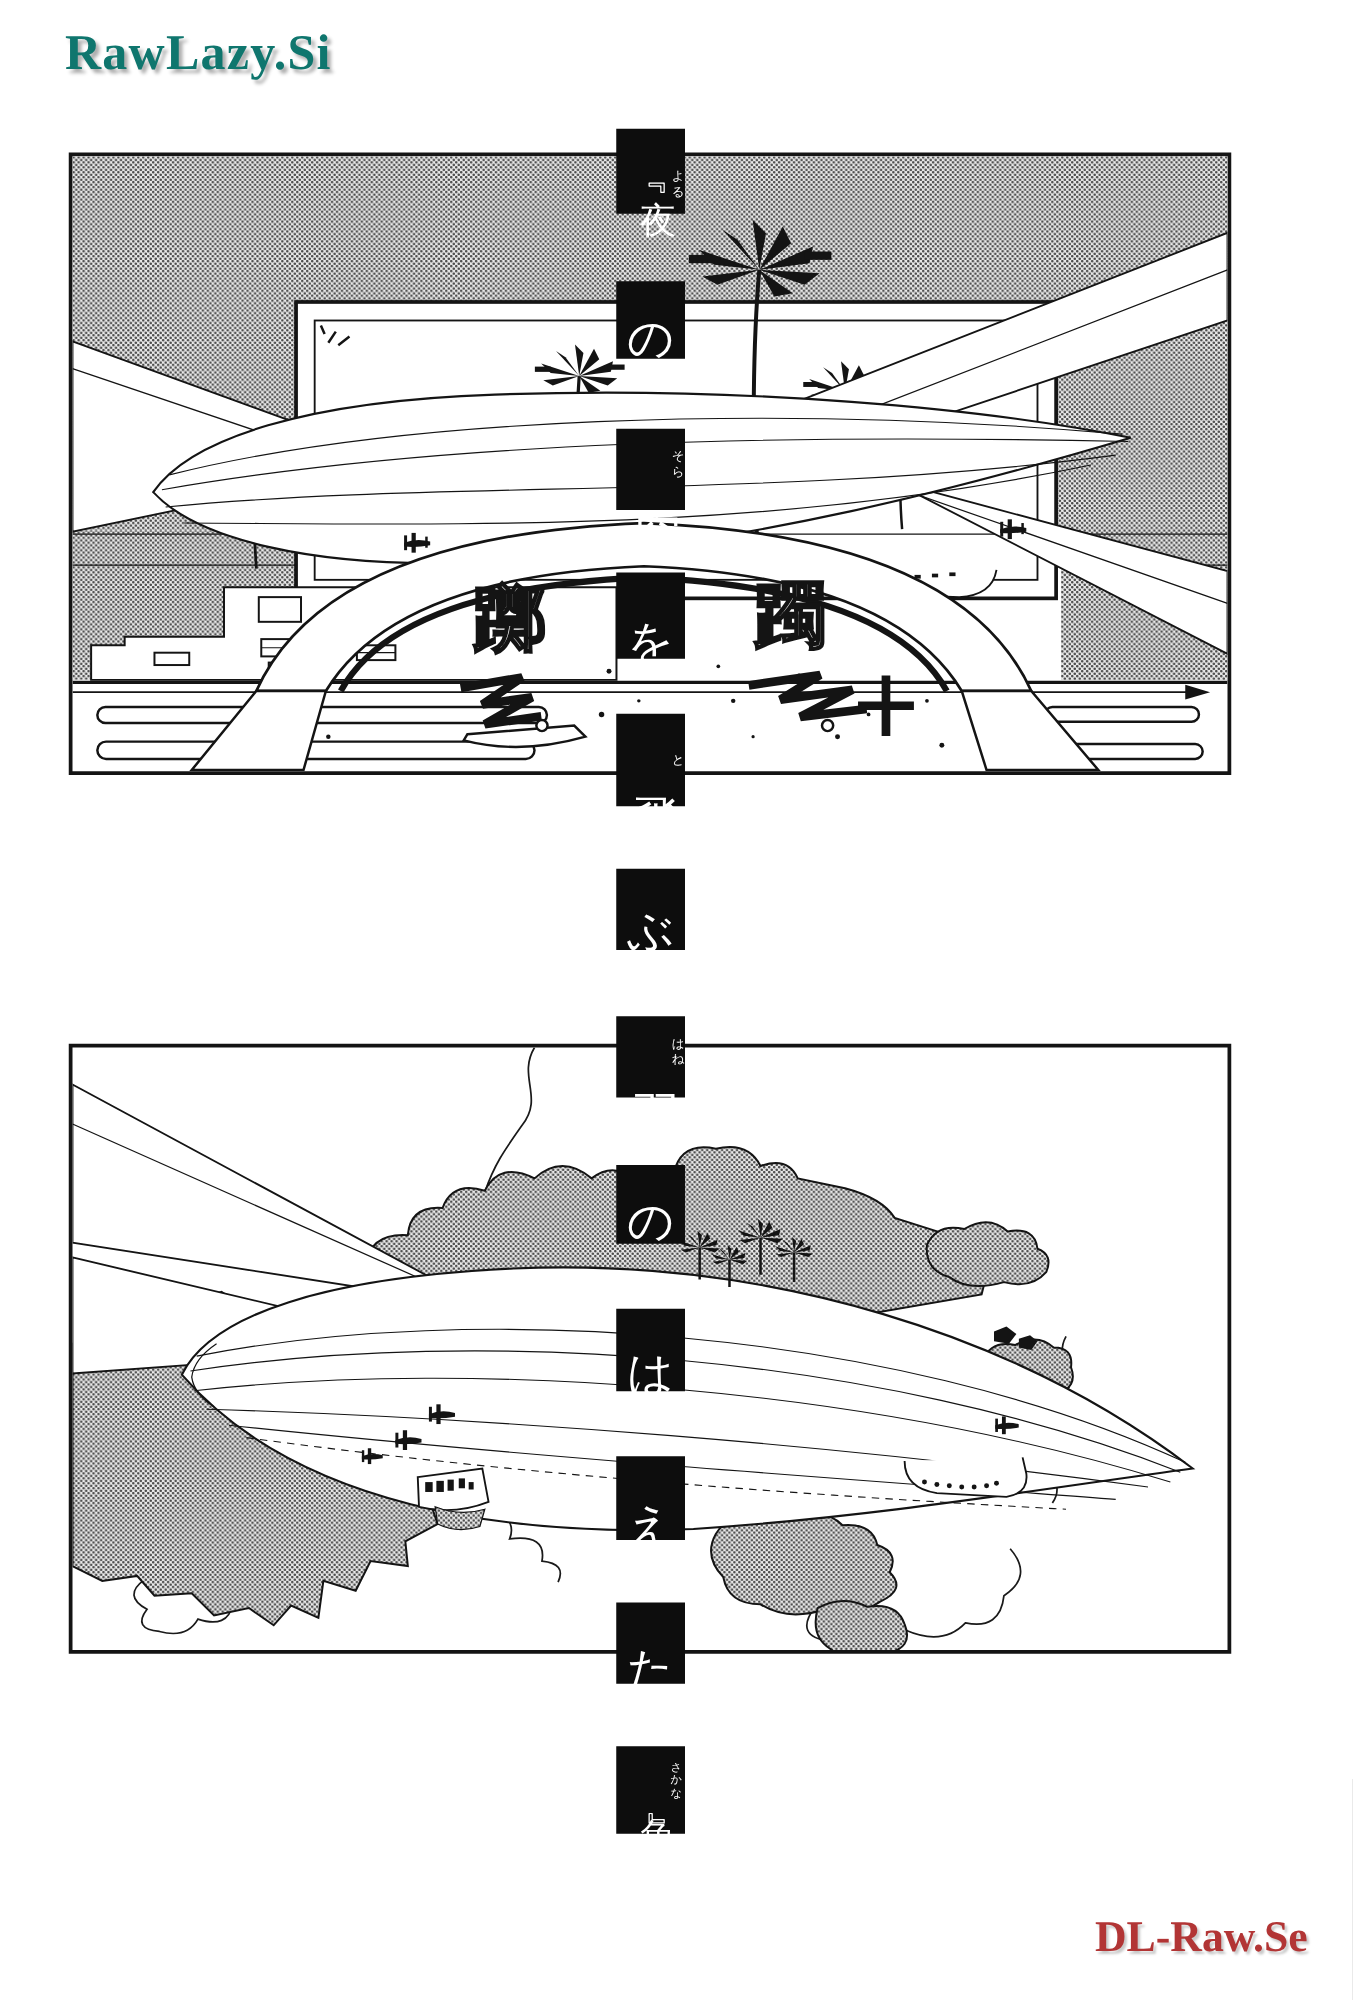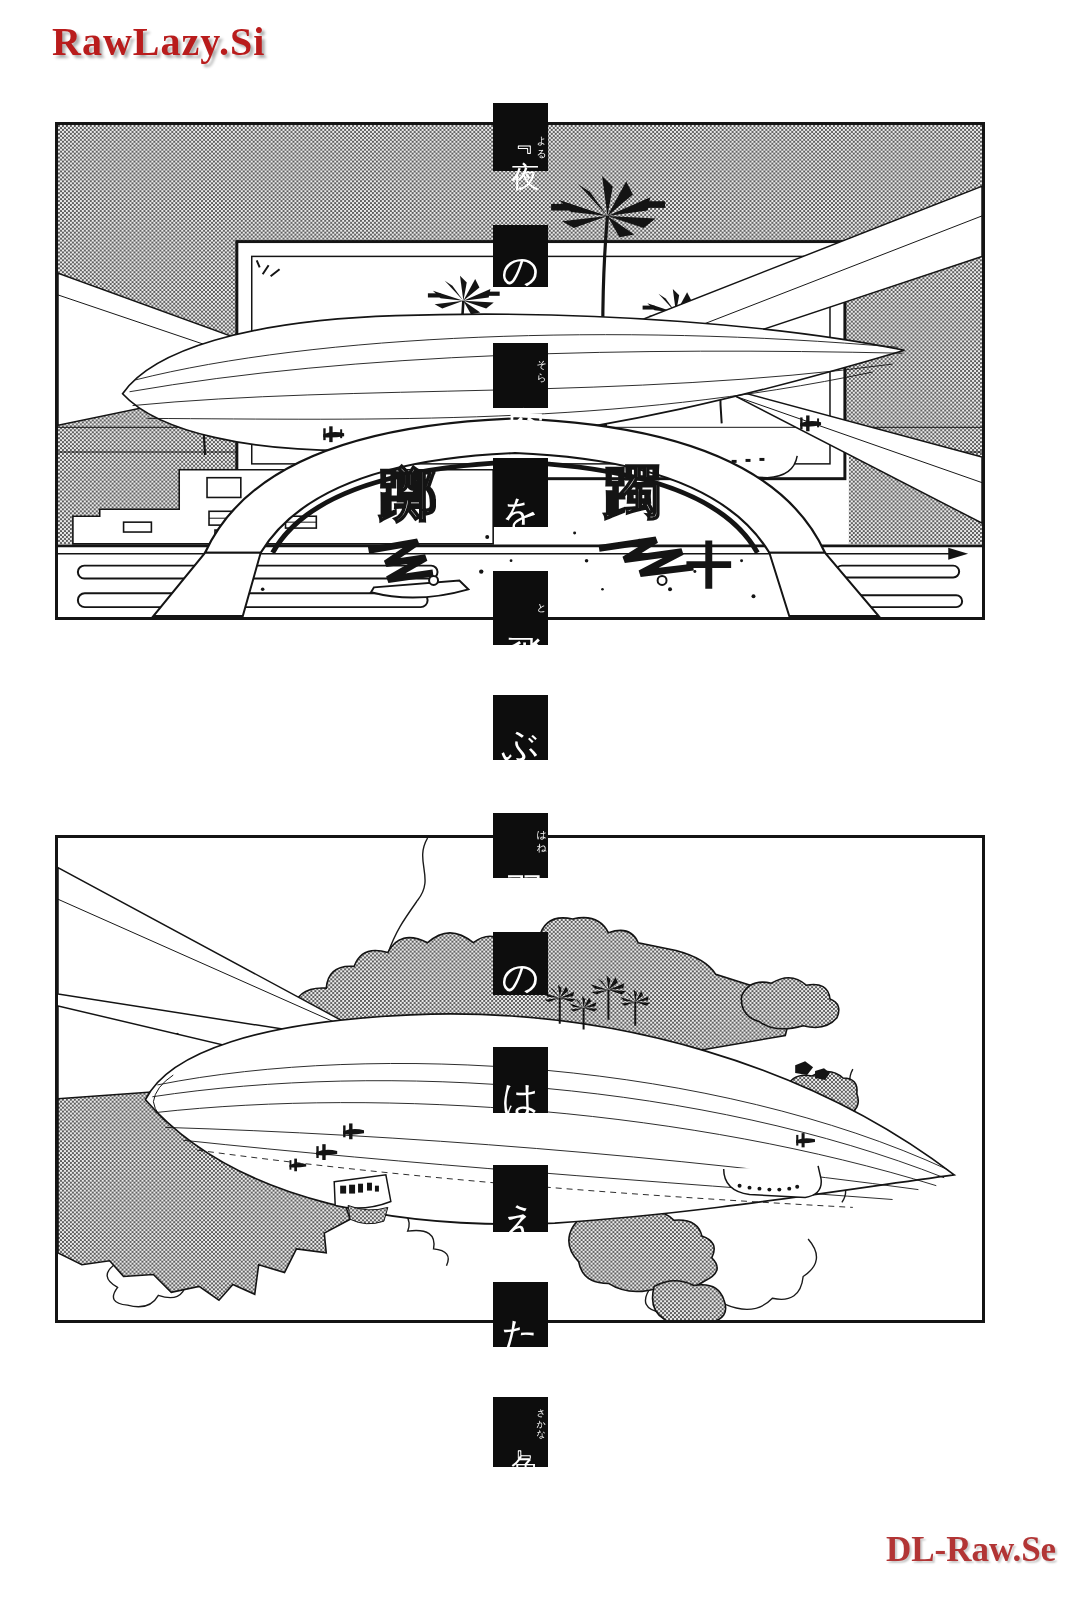--- a/index.html
+++ b/index.html
@@ -1,24 +1,24 @@
 <!DOCTYPE html>
 <html><head>
 <meta charset="utf-8">
 <style>
   html,body{margin:0;padding:0;background:#dadada;}
   .page{position:relative;width:1082px;height:1600px;background:#ffffff;overflow:hidden;
         font-family:"Liberation Sans",sans-serif;}
   
   .wm-top{position:absolute;left:52px;top:18px;z-index:40;
           font-family:"Liberation Serif",serif;font-weight:bold;font-size:40px;
-          color:#b91c1c;text-shadow:3px 3px 3px #aeaeae;letter-spacing:1px;}
+          color:#0f766e;text-shadow:3px 3px 3px #aeaeae;letter-spacing:1px;}
   .wm-bottom{position:absolute;left:876px;top:1530px;z-index:40;
           font-family:"Liberation Serif",serif;font-weight:bold;font-size:35px;
-          color:#b23535;text-shadow:2px 2px 2px #c9c9c9;margin-left:10px;}
+          color:#b23535;text-shadow:2px 2px 2px #c9c9c9;}
   
   .panel{position:absolute;box-sizing:border-box;border:3px solid #141414;background:#fff;z-index:1;}
   .p1{left:55px;top:122px;width:930px;height:498px;}
   .p2{left:55px;top:835px;width:930px;height:488px;}
   .panel svg{display:block;width:100%;height:100%;}
   
   .tb{position:absolute;left:493px;width:55px;background:#0d0d0d;z-index:30;color:#ffffff;}
   .tmain{position:absolute;inset:0;writing-mode:vertical-rl;text-orientation:upright;
          text-align:center;font-size:37px;line-height:55px;
          font-family:"Liberation Sans",sans-serif;}

